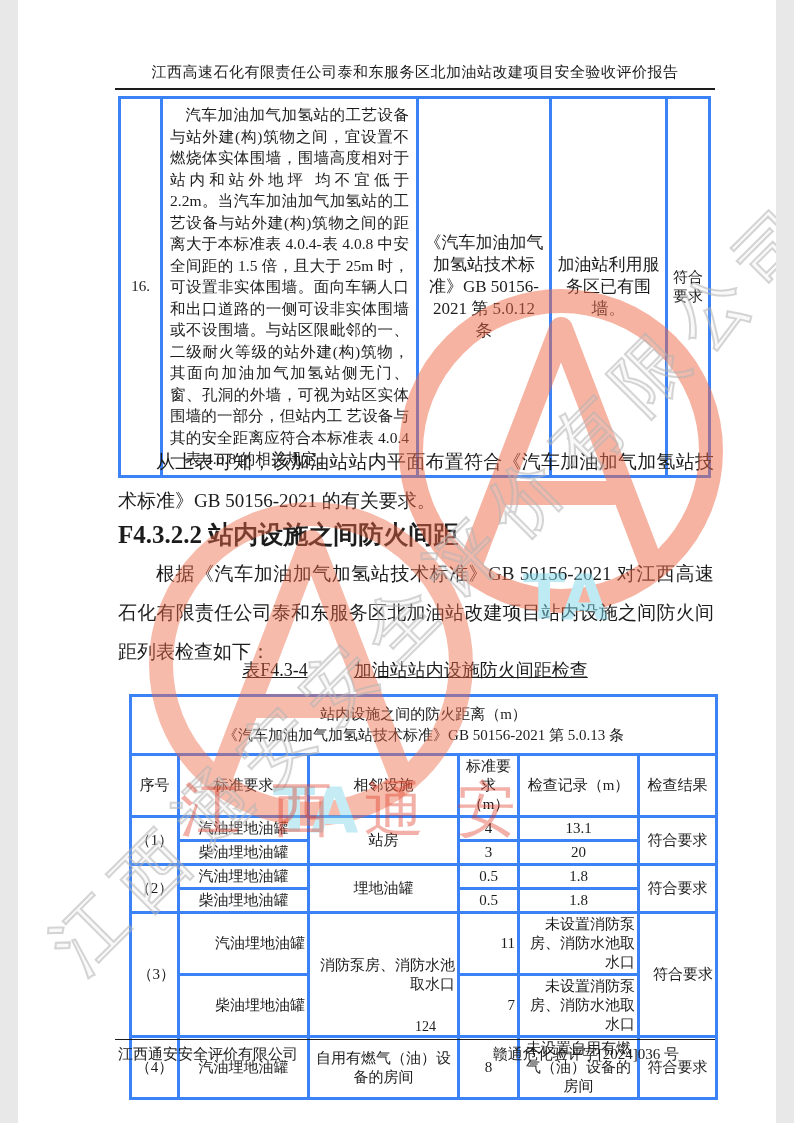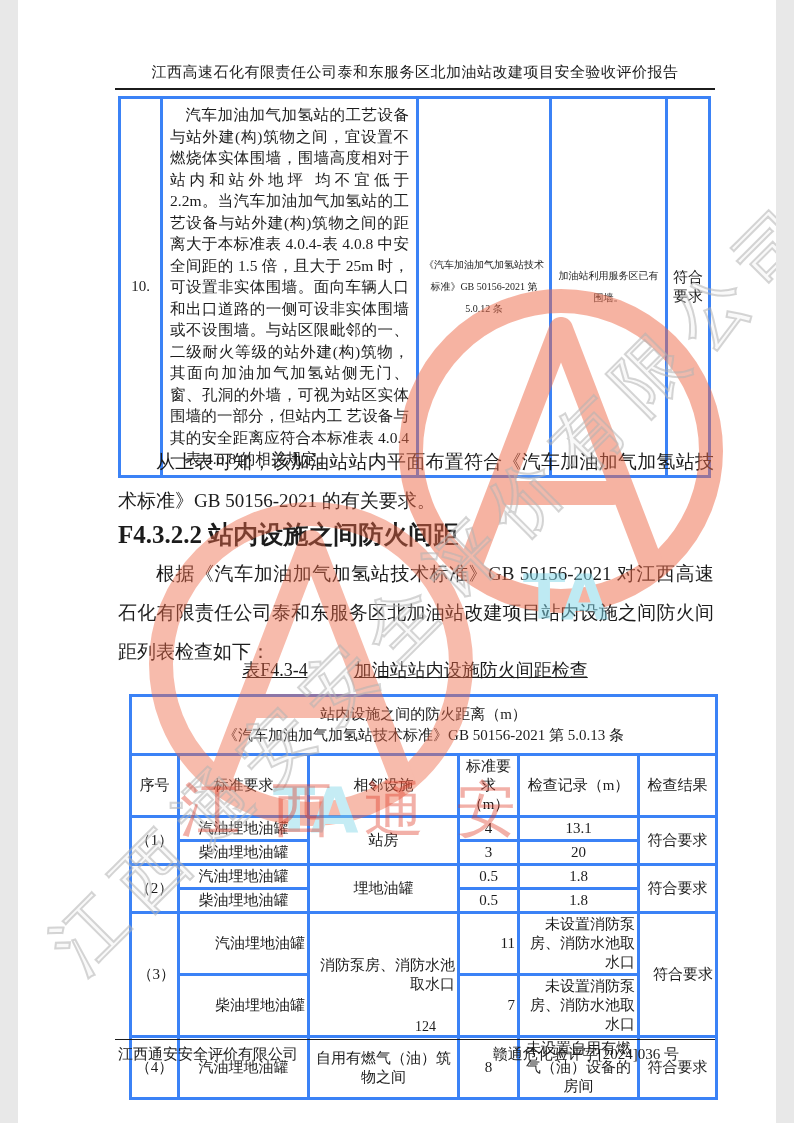--- a/index.html
+++ b/index.html
@@ -20,21 +20,21 @@
   }
   
   table { border-collapse:collapse; table-layout:fixed; }
   td { border:3px solid #3b82f6; text-align:center; vertical-align:middle;
        font-size:15px; line-height:19px; padding:1px 2px;margin-top:20px; }
   .top-table { position:absolute; left:100px; top:96px; width:590px; height:340px; }
   .top-table .cell-req {
     text-align:justify; text-justify:inter-character;
     font-size:15.5px; line-height:21.5px; padding:5px 7px; text-indent:1em;
   }
-  .top-table .cell-std { font-size:10px; line-height:22px; padding:2px 4px; }
+  .top-table .cell-std { font-size:17px; line-height:22px; padding:2px 4px; }
   .fire-table { position:absolute; left:111px; top:694px; width:586px; }
   .fire-table .mh { line-height:21px; padding:7px 4px; }
   .fire-table .colhead { height:30px; }
   .fire-table .r-sm { height:20px; }
   .fire-table .r-lg td { height:58px;text-align:right; }
   .fire-table .r-md td { height:52px; }
   
   .para {
     position:absolute; left:100px; width:596px;
     font-size:19px; line-height:39px; text-align:justify; text-justify:inter-character;
@@ -83,21 +83,21 @@
   <table class="top-table">
     <colgroup>
         <col style="width:42px">
         <col style="width:256px">
         <col style="width:133px">
         <col style="width:116px">
         <col style="width:43px">
       </colgroup>
     <tbody>
         <tr>
-      <td>10.</td>
+      <td>16.</td>
       <td class="cell-req">汽车加油加气加氢站的工艺设备与站外建(构)筑物之间，宜设置不燃烧体实体围墙，围墙高度相对于站内和站外地坪 均不宜低于 2.2m。当汽车加油加气加氢站的工艺设备与站外建(构)筑物之间的距离大于本标准表 4.0.4-表 4.0.8 中安全间距的 1.5 倍，且大于 25m 时，可设置非实体围墙。面向车辆人口和出口道路的一侧可设非实体围墙或不设围墙。与站区限毗邻的一、二级耐火等级的站外建(构)筑物，其面向加油加气加氢站侧无门、窗、孔洞的外墙，可视为站区实体围墙的一部分，但站内工 艺设备与其的安全距离应符合本标准表 4.0.4 一表 4.0.8 的相关规定。</td>
       <td class="cell-std">《汽车加油加气加氢站技术标准》GB 50156-2021 第 5.0.12 条</td>
       <td class="cell-std">加油站利用服务区已有围墙。</td>
       <td>符合要求</td>
     </tr>
   </tbody>
     </table>
 
   <div class="para para1">从上表可知，该加油站站内平面布置符合《汽车加油加气加氢站技术标准》GB 50156-2021 的有关要求。</div>
   <div class="heading">F4.3.2.2 站内设施之间防火间距</div>
@@ -170,21 +170,21 @@
     </tr>
     <tr class="r-lg">
       <td>柴油埋地油罐</td>
       <td>7</td>
       <td>未设置消防泵房、消防水池取水口</td>
     </tr>
 
     <tr class="r-md">
       <td>（4）</td>
       <td>汽油埋地油罐</td>
-      <td>自用有燃气（油）筑物之间</td>
+      <td>自用有燃气（油）设备的房间</td>
       <td>8</td>
       <td>未设置自用有燃气（油）设备的房间</td>
       <td>符合要求</td>
     </tr>
   </tbody>
     </table>
 
   <div class="page-number">124</div>
   <div class="footer-rule"></div>
   <div class="footer-left">江西通安安全评价有限公司</div>

